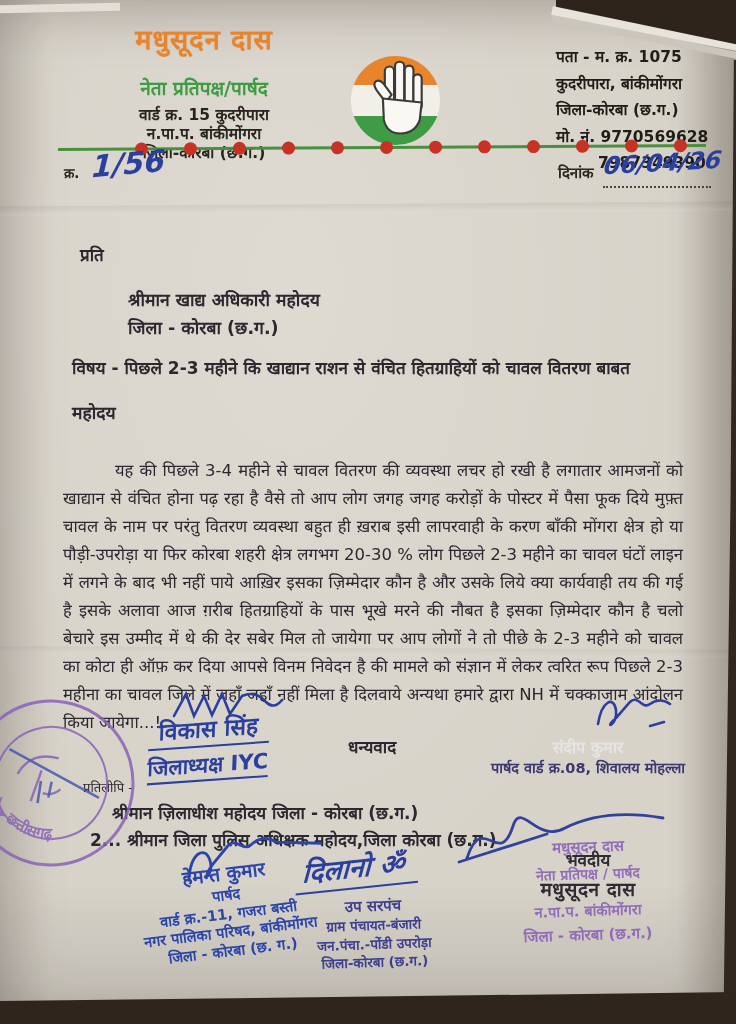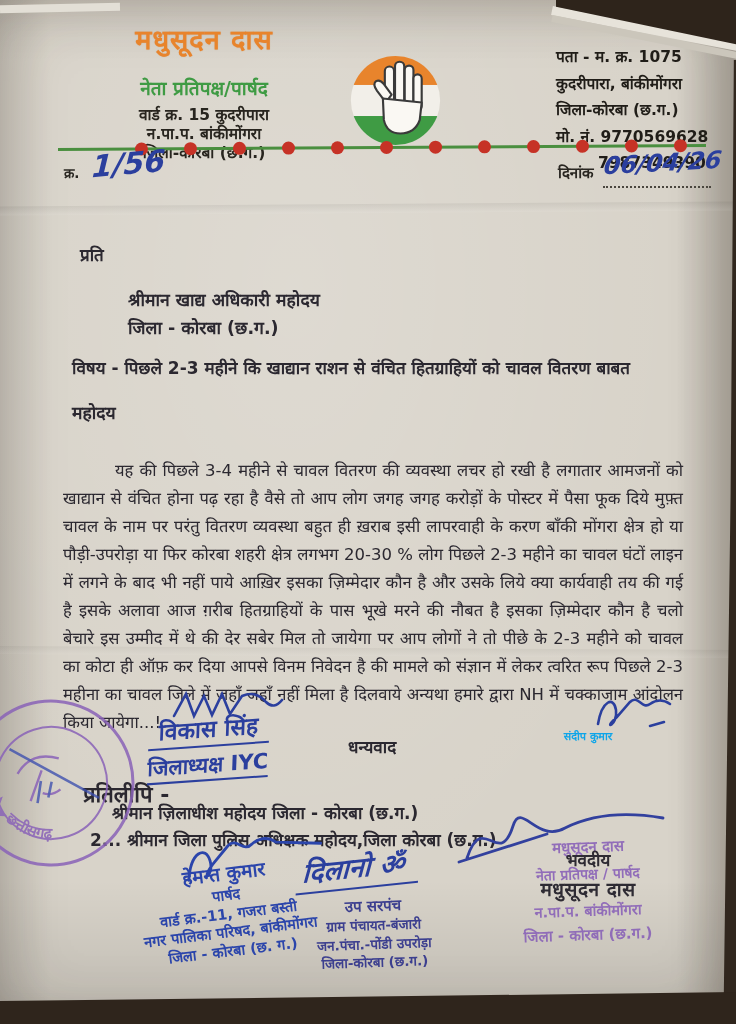--- a/index.html
+++ b/index.html
@@ -65,23 +65,23 @@
     text-align:justify;text-indent:52px;}
   
   .sig-svg{position:absolute;z-index:7;}
   .vikas{position:absolute;left:148px;top:712px;color:var(--ink_blue);z-index:7;
     transform:rotate(-4deg) skewX(-6deg);font-weight:bold;}
   .vikas .l1{font-size:23px;border-bottom:2px solid var(--ink_blue);padding:0 6px 1px 10px;}
   .vikas .l2{font-size:21px;margin-top:3px;border-bottom:2px solid var(--ink_blue);padding-bottom:1px;}
   .thanks{left:348px;top:735px;font-size:17px;font-weight:700;}
   .sandeep-block{position:absolute;left:455px;top:728px;width:266px;text-align:center;
     color:#3b3870;z-index:5;}
-  .sandeep-block .nm{font-size:11px;font-weight:bold;color:#0ea5e9;}
+  .sandeep-block .nm{font-size:16px;font-weight:bold;color:#e5e5e5;margin-top:8px;}
   .sandeep-block .ln{font-size:14.5px;font-weight:bold;line-height:21px;}
-  .copies-label{left:83px;top:778px;font-size:22px;font-weight:700;}
+  .copies-label{left:83px;top:778px;font-size:13px;font-weight:400;}
   .copy1{left:112px;top:801px;font-size:17px;font-weight:600;}
   .copy2{left:90px;top:828px;font-size:17px;font-weight:600;}
   
   .round-stamp{position:absolute;left:-38px;top:694px;width:178px;height:178px;z-index:6;
     transform:rotate(-18deg);opacity:.85;}
   
   .hemant{position:absolute;left:102px;top:860px;width:252px;text-align:center;
     color:#2b45ab;transform:rotate(-7deg);z-index:5;}
   .hemant .nm{font-size:19px;font-weight:bold;}
   .hemant .ln{font-size:14.5px;font-weight:600;line-height:18.5px;}
@@ -206,20 +206,21 @@
     <div class="l1">विकास सिंह</div>
     <div class="l2">जिलाध्यक्ष IYC</div>
   </div>
   <div class="txt thanks">धन्यवाद</div>
 
   <svg class="sig-svg" style="left:592px;top:692px;width:88px;height:42px" viewBox="0 0 88 42">
     <path d="M6,32 C10,8 22,4 24,18 C26,34 10,38 24,26 L38,10 C46,2 50,18 58,12 Q68,5 78,12 M58,34 l14,-4" fill="none" stroke="#2b3f9e" stroke-width="2.6" stroke-linecap="round"></path>
   </svg>
   <div class="sandeep-block">
     <div class="nm">संदीप कुमार</div>
+    <div class="ln">पार्षद वार्ड क्र.08, शिवालय मोहल्ला</div>
   </div>
 
   <div class="txt copies-label">प्रतिलीपि -</div>
   <div class="txt copy1">श्रीमान ज़िलाधीश महोदय जिला - कोरबा (छ.ग.)</div>
   <div class="txt copy2">2... श्रीमान जिला पुलिस अधिक्षक महोदय,जिला कोरबा (छ.ग.)</div>
 
   <svg class="sig-svg" style="left:178px;top:834px;width:150px;height:46px;transform:rotate(-9deg)" viewBox="0 0 150 46">
     <path d="M8,36 C14,8 30,4 32,20 C34,36 18,40 34,24 L52,8 C62,0 66,18 76,10 Q90,2 100,12 L144,20" fill="none" stroke="#2b45ab" stroke-width="2.8" stroke-linecap="round"></path>
   </svg>
   <div class="hemant">

